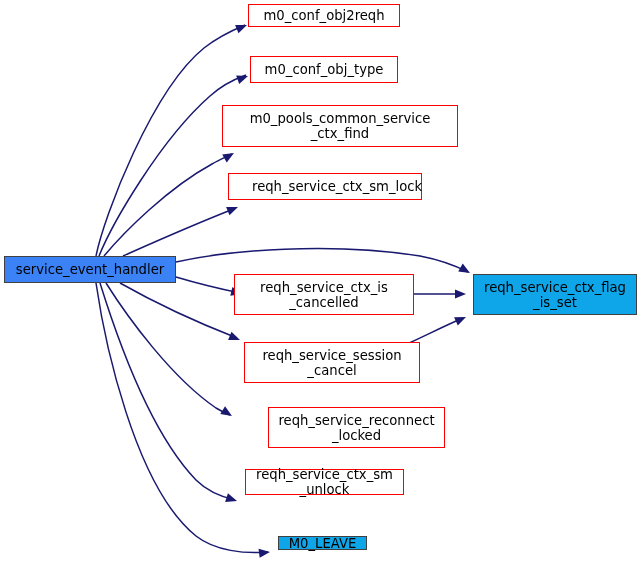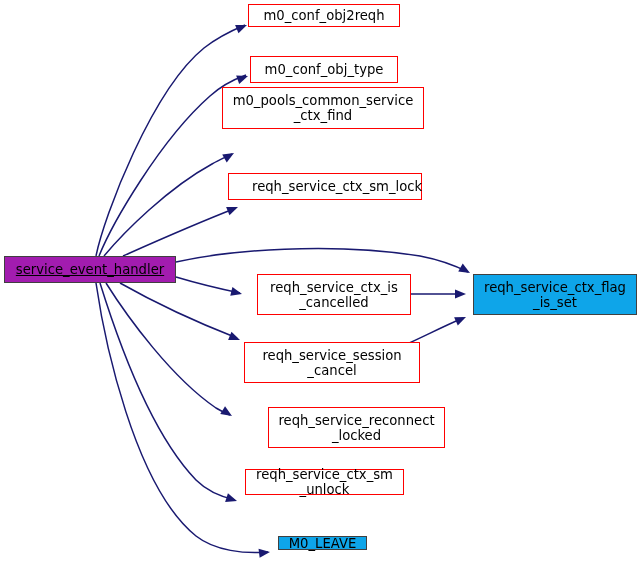--- a/index.html
+++ b/index.html
@@ -39,22 +39,21 @@
   .node-red {
     border: 1.4px solid #ff0000;
     background: #ffffff;
   }
   .node-dark {
     border: 1.4px solid #404040;
     background: #0ea5e9;
   }
   .node-current {
     border: 1.4px solid #404040;
-    background: #a21caf;
-    text-decoration: underline;
+    background: #3b82f6;
   }
   .node-label {
     display: block;
     width: 100%;
     padding: 0 2px;
   }
 </style>
 </head>
 <body>
 
@@ -86,24 +85,24 @@
         <polygon points="0,0 -11,-4.5 -11,4.5" transform="translate(237,501) rotate(18)"></polygon>
         <polygon points="0,0 -11,-4.5 -11,4.5" transform="translate(270,552) rotate(-7)"></polygon>
         <polygon points="0,0 -11,-4.5 -11,4.5" transform="translate(466,294) rotate(0)"></polygon>
         <polygon points="0,0 -11,-4.5 -11,4.5" transform="translate(466,317) rotate(-24)"></polygon>
       </g>
   </svg>
   <div id="node-layer">
       <div class="node node-current" style="left: 4px; top: 256px; width: 172px; height: 27px;"><span class="node-label">service_event_handler</span></div>
       <div class="node node-red" style="left: 248px; top: 4px; width: 152px; height: 23px;"><span class="node-label">m0_conf_obj2reqh</span></div>
       <div class="node node-red" style="left: 250px; top: 56px; width: 148px; height: 27px;"><span class="node-label">m0_conf_obj_type</span></div>
-      <div class="node node-red" style="left: 222px; top: 87px; width: 202px; height: 42px; text-align: center;"><span class="node-label">m0_pools_common_service
+      <div class="node node-red" style="left: 222px; top: 105px; width: 236px; height: 42px; text-align: center;"><span class="node-label">m0_pools_common_service
 _ctx_find</span></div>
       <div class="node node-red" style="left: 228px; top: 173px; width: 194px; height: 27px; padding-left: 23px;"><span class="node-label">reqh_service_ctx_sm_lock</span></div>
-      <div class="node node-red" style="left: 257px; top: 274px; width: 154px; height: 41px;"><span class="node-label">reqh_service_ctx_is
+      <div class="node node-red" style="left: 234px; top: 274px; width: 180px; height: 41px;"><span class="node-label">reqh_service_ctx_is
 _cancelled</span></div>
       <div class="node node-red" style="left: 244px; top: 342px; width: 176px; height: 41px;"><span class="node-label">reqh_service_session
 _cancel</span></div>
       <div class="node node-red" style="left: 236px; top: 407px; width: 177px; height: 41px; margin-left: 32px;"><span class="node-label">reqh_service_reconnect
 _locked</span></div>
       <div class="node node-red" style="left: 245px; top: 469px; width: 159px; height: 26px;"><span class="node-label">reqh_service_ctx_sm
 _unlock</span></div>
       <div class="node node-dark" style="left: 278px; top: 536px; width: 89px; height: 14px;"><span class="node-label">M0_LEAVE</span></div>
       <div class="node node-dark" style="left: 473px; top: 274px; width: 164px; height: 41px;"><span class="node-label">reqh_service_ctx_flag
 _is_set</span></div>

